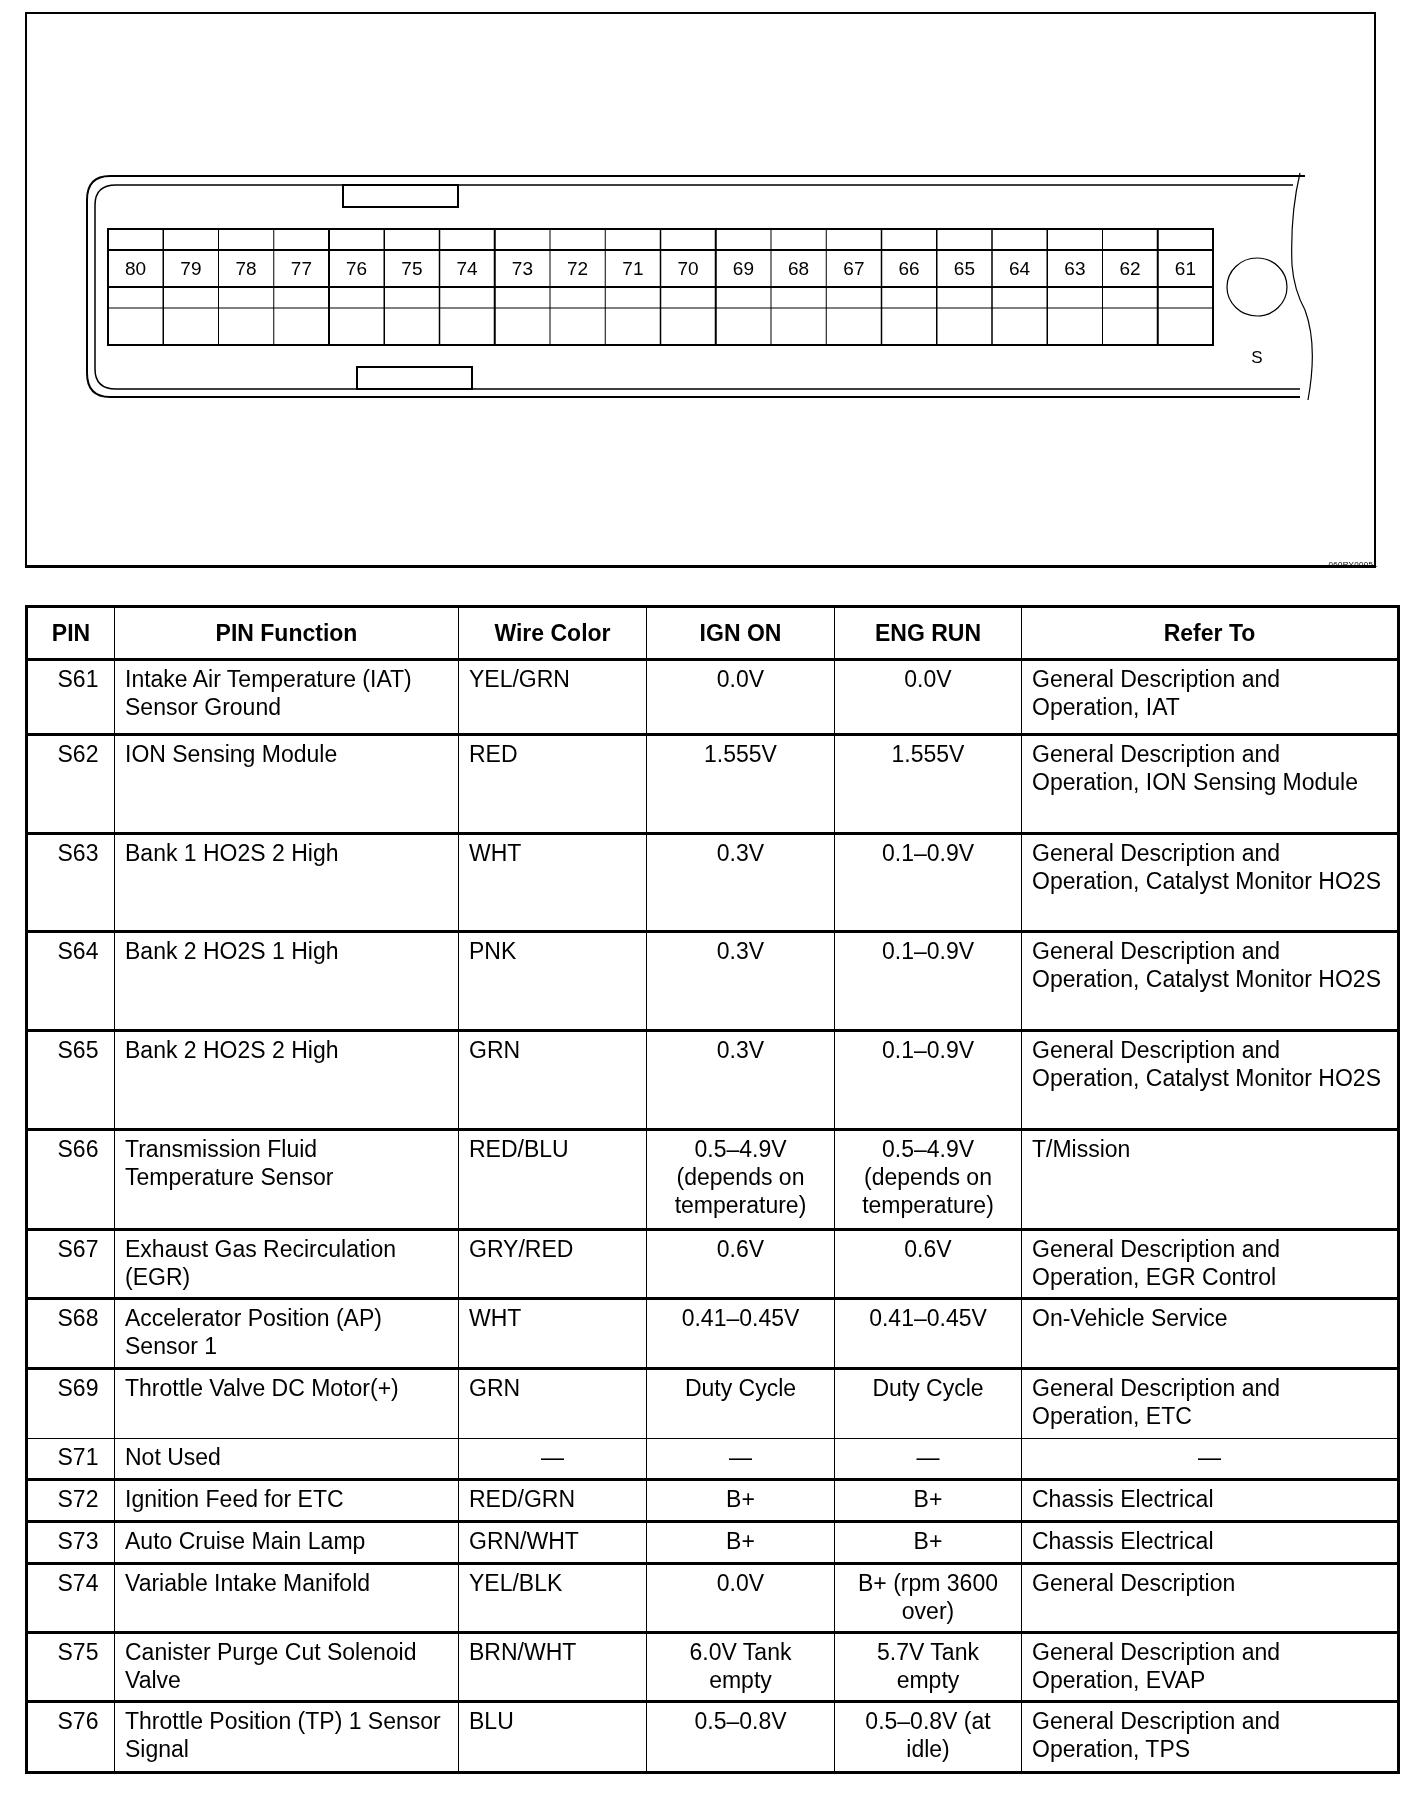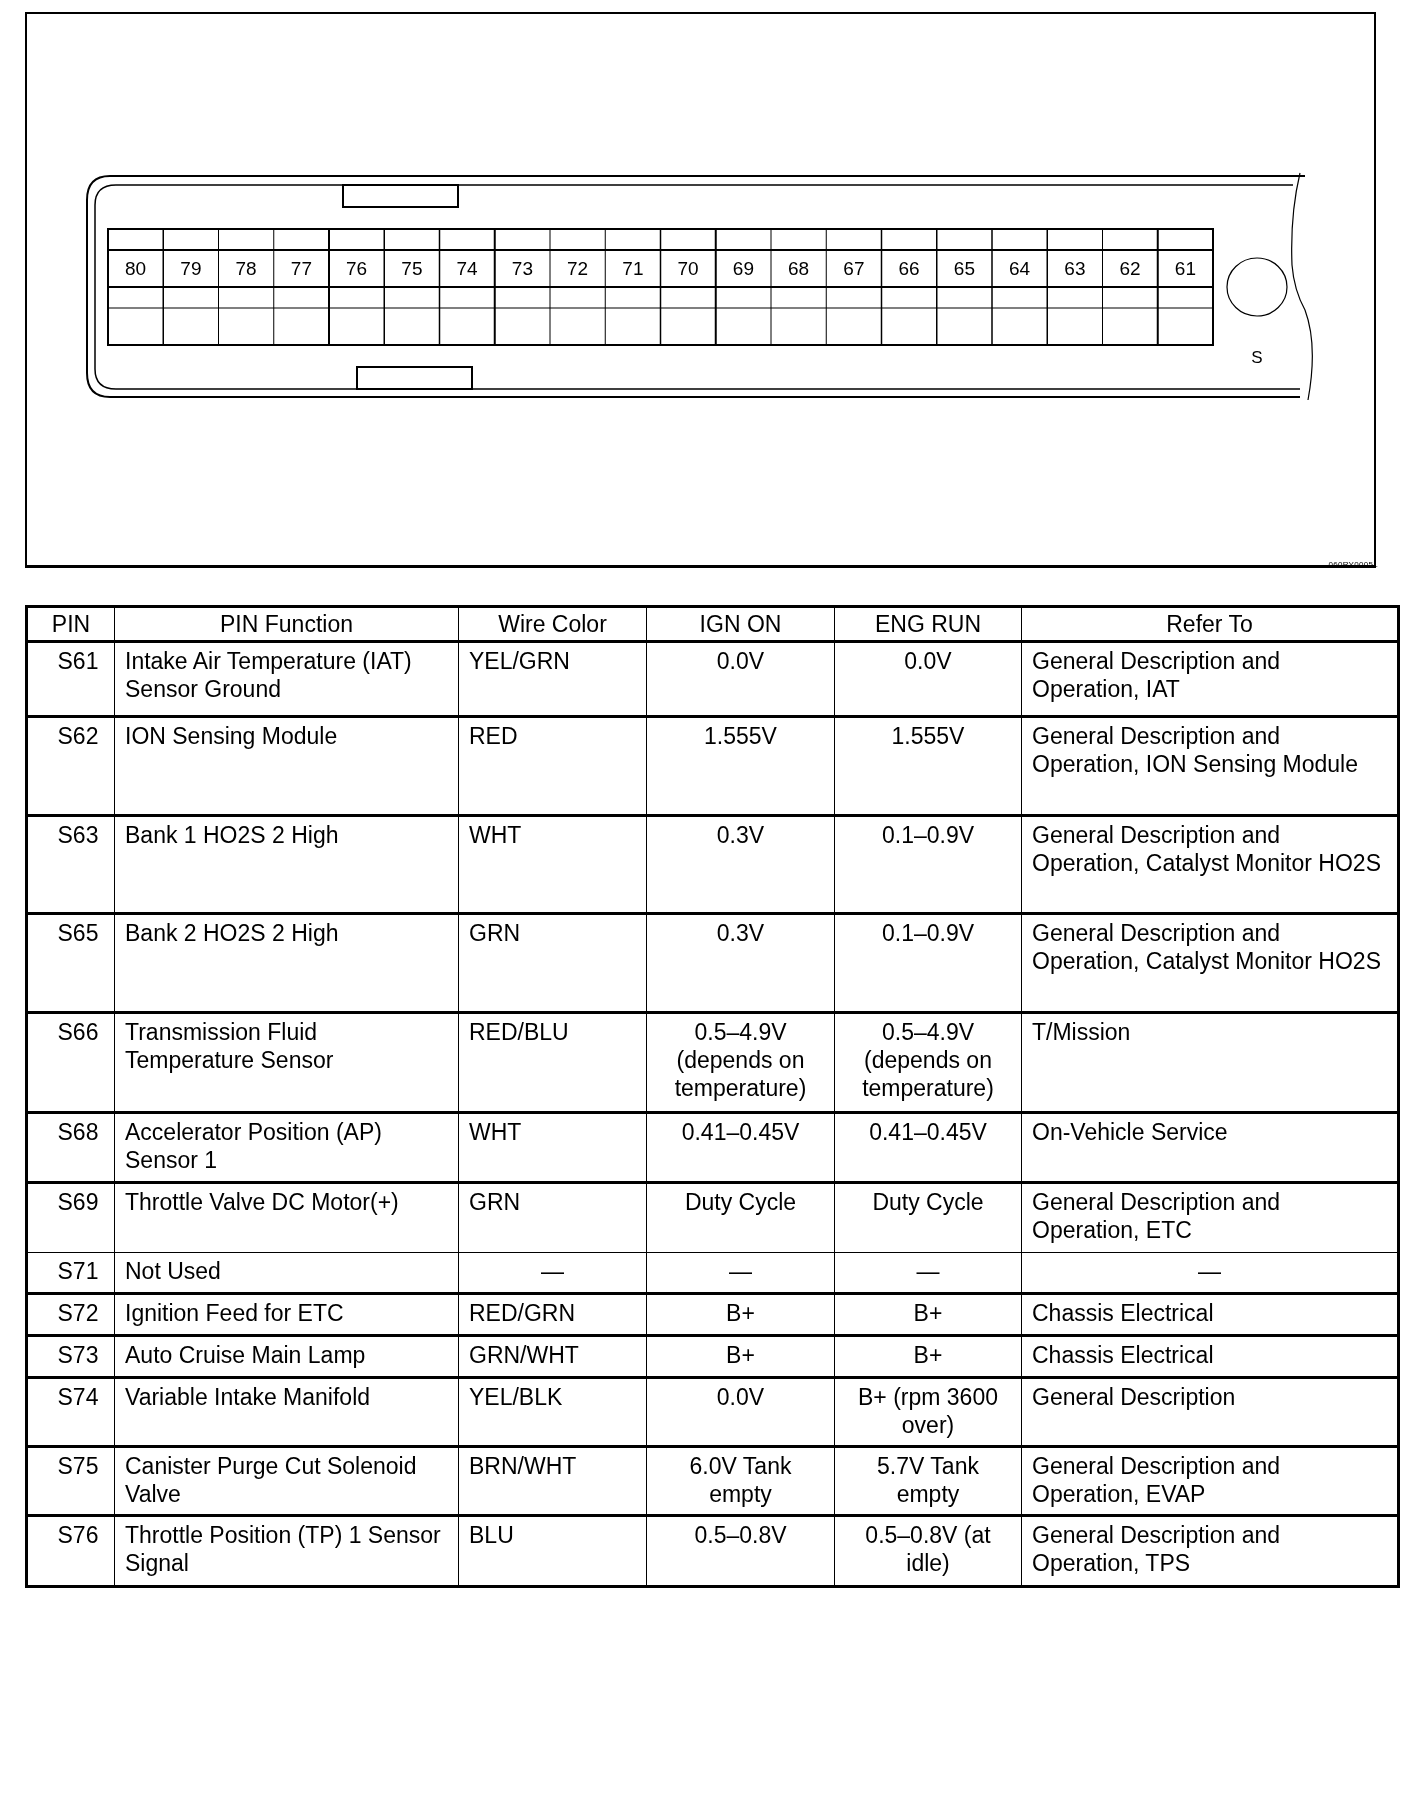--- a/index.html
+++ b/index.html
@@ -9,21 +9,21 @@
   .diagram-frame { position: absolute; left: 25px; top: 12px; width: 1351px; height: 556px;
                    border: 2px solid #000; box-sizing: border-box; border-top-width: 2px; border-bottom-width: 3px; }
   .diagram-svg { position: absolute; left: 0; top: 0; }
   .fig-id { position: absolute; top: 560px; right: 30px; font-size: 8px; letter-spacing: 0.3px; }
 
   table.pins { position: absolute; left: 25px; top: 605px; width: 1372px;
                border-collapse: collapse; table-layout: fixed; }
   table.pins th, table.pins td { border: 1.5px solid #000; vertical-align: top;
                                  font-size: 23px; line-height: 28px; padding: 4px 10px 6px 10px; }
   table.pins { border: 3px solid #000; }
-  table.pins th { font-weight: normal; padding: 1px 8px; height: 30px; vertical-align: middle; }
+  table.pins th { font-weight: bold; padding: 10px 8px; height: 30px; vertical-align: middle; }
   table.pins td.c-pin { text-align: center; padding-left: 18px; padding-right: 4px; }
   table.pins td.c-num { text-align: center; }
   table.pins td.c-dash { text-align: center; }
   table.pins tr.thick-top td { border-top-width: 3px; }
 </style>
 </head>
 <body>
 
 <div class="diagram-frame"></div>
 
@@ -131,35 +131,51 @@
     </tr>
     <tr class="thick-top" style="height:98px">
       <td class="c-pin">S63</td>
       <td>Bank 1 HO2S 2 High</td>
       <td>WHT</td>
       <td class="c-num">0.3V</td>
       <td class="c-num">0.1–0.9V</td>
       <td>General Description and Operation, Catalyst Monitor HO2S</td>
     </tr>
     <tr class="thick-top" style="height:99px">
+      <td class="c-pin">S64</td>
+      <td>Bank 2 HO2S 1 High</td>
+      <td>PNK</td>
+      <td class="c-num">0.3V</td>
+      <td class="c-num">0.1–0.9V</td>
+      <td>General Description and Operation, Catalyst Monitor HO2S</td>
+    </tr>
+    <tr class="thick-top" style="height:99px">
       <td class="c-pin">S65</td>
       <td>Bank 2 HO2S 2 High</td>
       <td>GRN</td>
       <td class="c-num">0.3V</td>
       <td class="c-num">0.1–0.9V</td>
       <td>General Description and Operation, Catalyst Monitor HO2S</td>
     </tr>
     <tr class="thick-top" style="height:100px">
       <td class="c-pin">S66</td>
       <td>Transmission Fluid Temperature Sensor</td>
       <td>RED/BLU</td>
       <td class="c-num">0.5–4.9V (depends on temperature)</td>
       <td class="c-num">0.5–4.9V (depends on temperature)</td>
       <td>T/Mission</td>
     </tr>
+    <tr class="thick-top" style="height:69px">
+      <td class="c-pin">S67</td>
+      <td>Exhaust Gas Recirculation (EGR)</td>
+      <td>GRY/RED</td>
+      <td class="c-num">0.6V</td>
+      <td class="c-num">0.6V</td>
+      <td>General Description and Operation, EGR Control</td>
+    </tr>
     <tr class="thick-top" style="height:70px">
       <td class="c-pin">S68</td>
       <td>Accelerator Position (AP) Sensor 1</td>
       <td>WHT</td>
       <td class="c-num">0.41–0.45V</td>
       <td class="c-num">0.41–0.45V</td>
       <td>On-Vehicle Service</td>
     </tr>
     <tr class="thick-top" style="height:70px">
       <td class="c-pin">S69</td>

